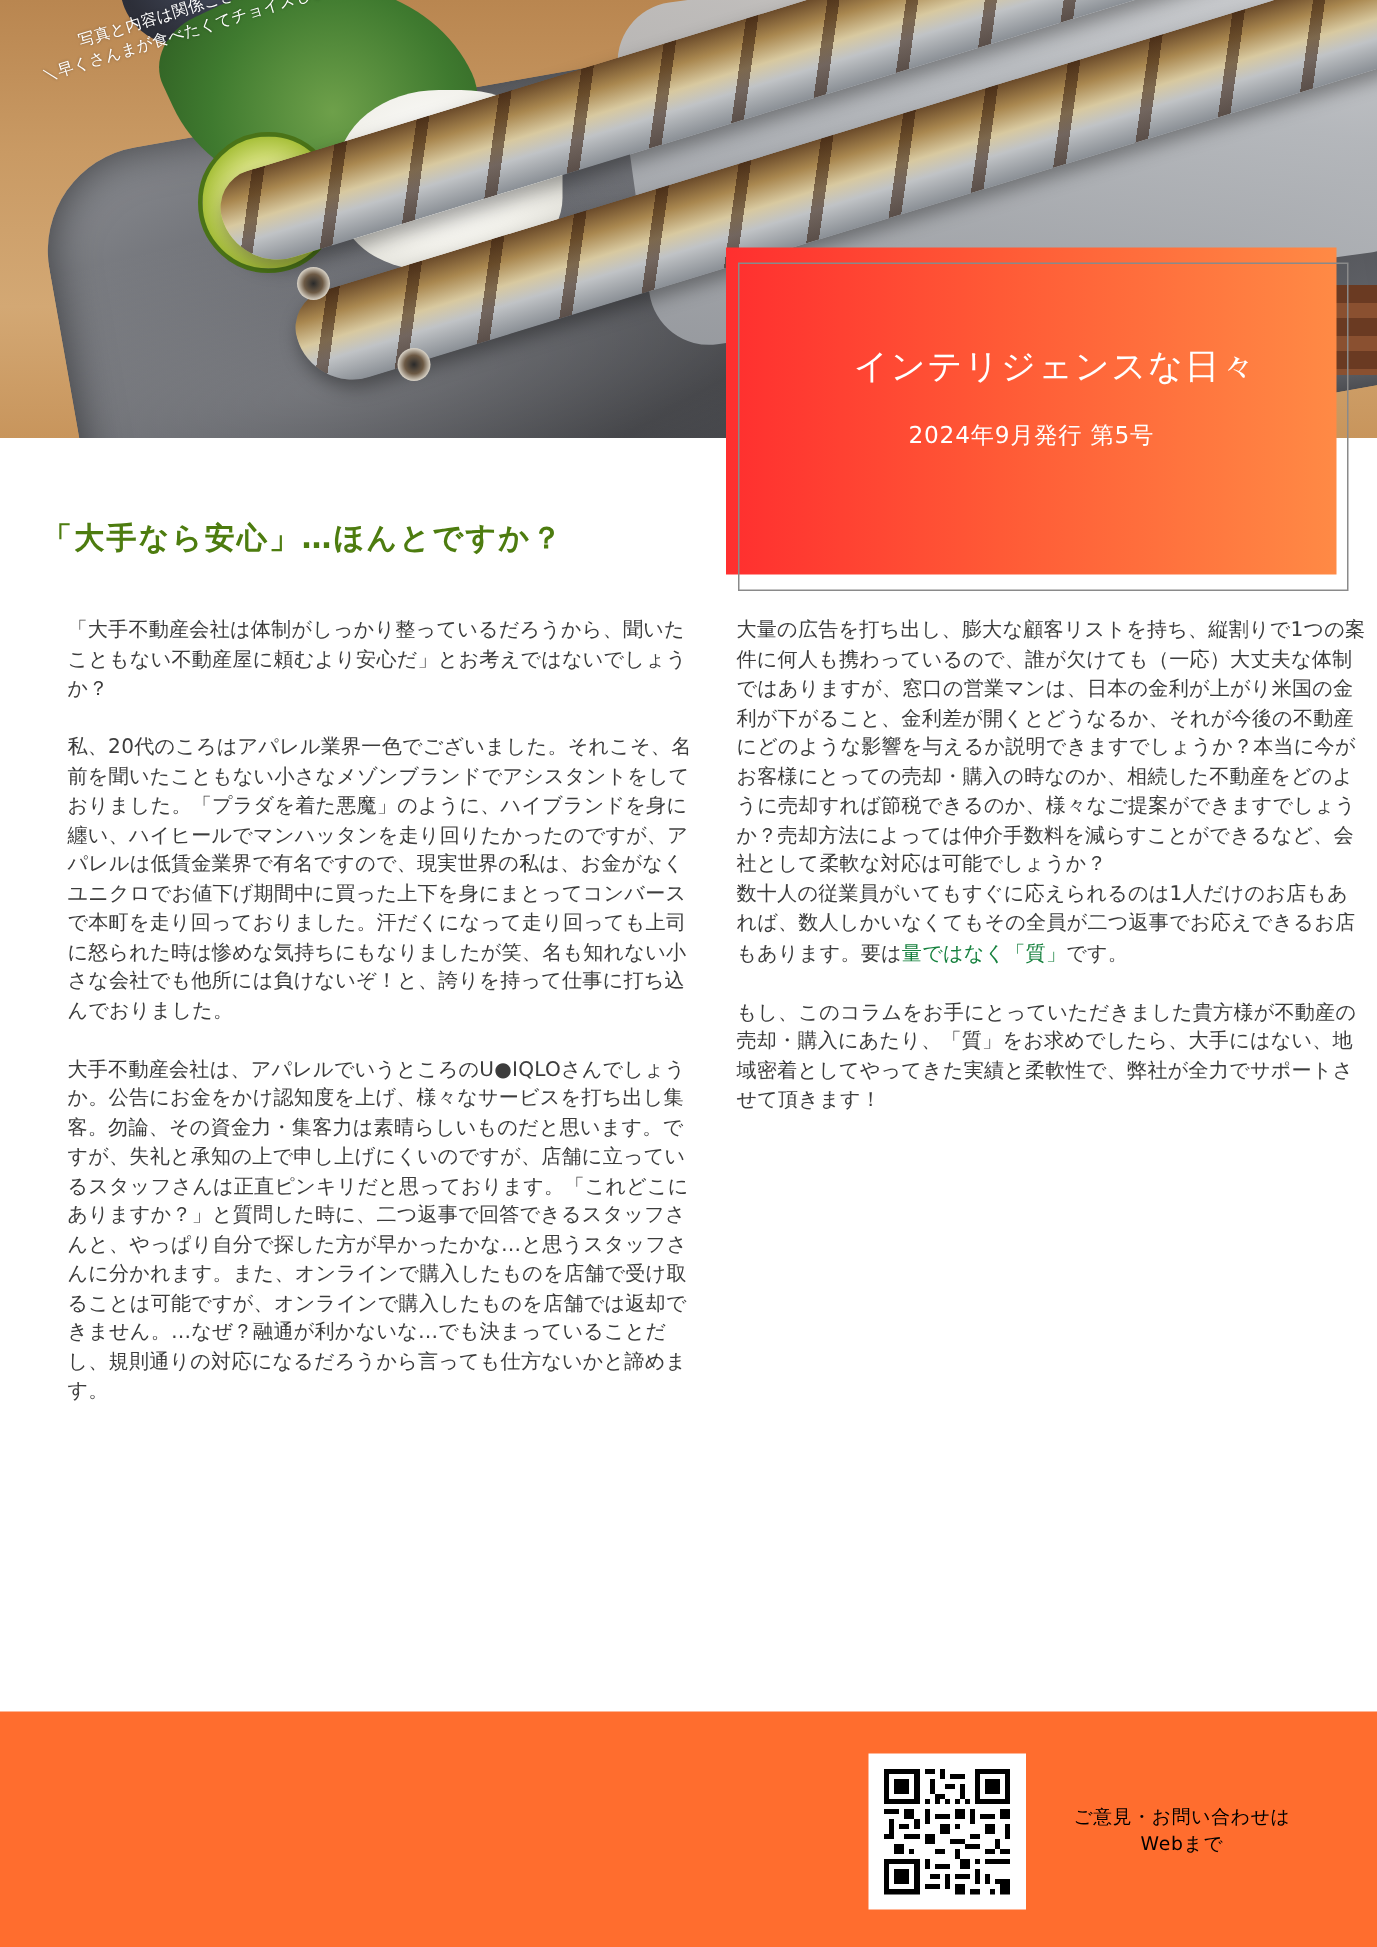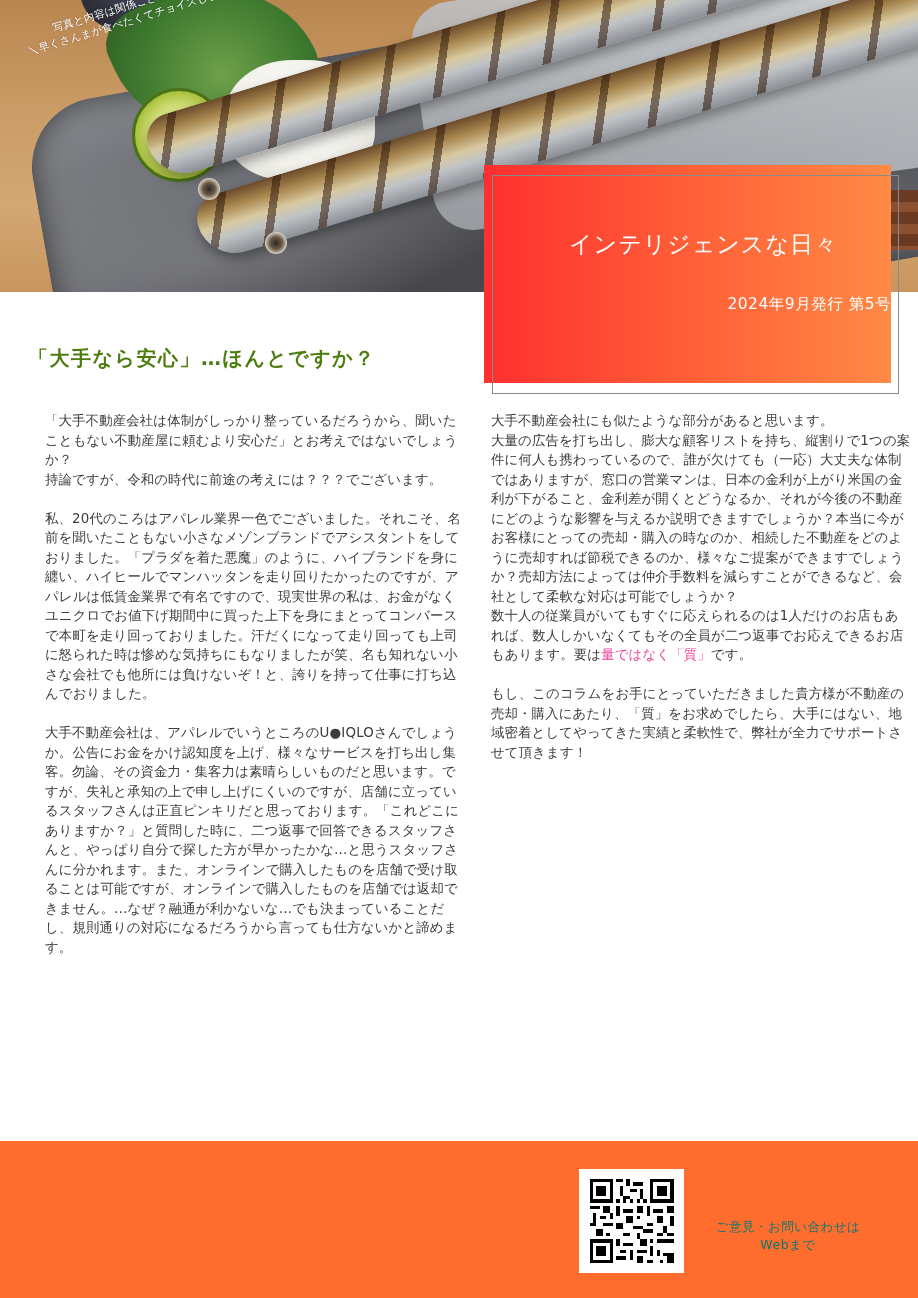--- a/index.html
+++ b/index.html
@@ -51,40 +51,40 @@
     .hero-note .l1 { display: block; padding-left: 30px; }
 
     
     .title-outline { position: absolute; left: 492px; top: 175px; width: 407px; height: 219px; border: 1px solid #8a8a8a; z-index: 3; pointer-events: none; }
     .title-box {
       position: absolute; left: 484px; top: 165px; width: 407px; height: 218px; z-index: 2;
       background: linear-gradient(90deg, #ff2f2f 0%, #ff5a36 45%, #ff8a45 100%);
       color: #ffffff; text-align: center;
     }
     .title-box .newsletter-name { position: absolute; left: 0; right: 0; top: 64px; font-size: 23px; font-weight: normal; letter-spacing: 1px; padding-left: 32px; }
-    .title-box .issue-info { position: absolute; left: 0; right: 0; top: 129px; font-size: 15.5px; letter-spacing: .5px; text-align: right; }
+    .title-box .issue-info { position: absolute; left: 0; right: 0; top: 115px; font-size: 15.5px; letter-spacing: .5px; }
 
     
     .headline { position: absolute; left: 28px; top: 345px; font-size: 20px; font-weight: bold; color: #4d7c0f; letter-spacing: 1.5px; }
 
     
     .col { position: absolute; font-size: 13.4px; line-height: 19.5px; color: #3c3c3c; letter-spacing: .15px; margin-left: 15px; }
     .col-left { left: 30px; top: 411px; width: 416px; }
     .col-right { left: 476px; top: 411px; width: 420px; }
     .col p { margin: 0; white-space: pre-line; }
     .col .gap { height: 19.5px; }
-    .col .highlight { color: #ec4899; font-family: Liberation Serif, serif; }
+    .col .highlight { color: #15803d; font-family: Liberation Serif, serif; }
 
     
     .footer { position: absolute; left: 0; top: 1141px; width: 918px; height: 157px; background: #ff6d2e; }
     .qr {
       position: absolute; left: 579px; top: 1169px; width: 105px; height: 104px; background: #ffffff; padding: 10px;
     }
     .qr svg { width: 85px; height: 84px; display: block; }
-    .contact { position: absolute; left: 693px; top: 1202px; width: 190px; text-align: center; color: #0f766e; font-size: 12.5px; line-height: 18px; letter-spacing: .5px; margin-top: 16px; }
+    .contact { position: absolute; left: 693px; top: 1202px; width: 190px; text-align: center; color: #000000; font-size: 12.5px; line-height: 18px; letter-spacing: .5px; }
   </style>
 </head>
 <body>
 
 <div class="hero" role="img" aria-label="grilled sanma (Pacific saury) with sudachi and grated daikon on a ceramic plate">
   <div class="bowl"></div>
   <div class="plate"></div>
   <div class="plate-right"></div>
   <div class="shiso"></div>
   <div class="sudachi"></div>
@@ -104,29 +104,27 @@
 <div class="title-box">
   <div class="newsletter-name">インテリジェンスな日々</div>
   <div class="issue-info">2024年9月発行 第5号</div>
 </div>
 <div class="title-outline"></div>
 
 <h1 class="headline">「大手なら安心」…ほんとですか？</h1>
 
 <div class="col col-left">
   <p>「大手不動産会社は体制がしっかり整っているだろうから、聞いたこともない不動産屋に頼むより安心だ」とお考えではないでしょうか？</p>
-  <p>持論ですが、令和の時代に前途の考えには？？？でございます。</p>
   <div class="gap"></div>
   <p>私、20代のころはアパレル業界一色でございました。それこそ、名前を聞いたこともない小さなメゾンブランドでアシスタントをしておりました。「プラダを着た悪魔」のように、ハイブランドを身に纏い、ハイヒールでマンハッタンを走り回りたかったのですが、アパレルは低賃金業界で有名ですので、現実世界の私は、お金がなくユニクロでお値下げ期間中に買った上下を身にまとってコンバースで本町を走り回っておりました。汗だくになって走り回っても上司に怒られた時は惨めな気持ちにもなりましたが笑、名も知れない小さな会社でも他所には負けないぞ！と、誇りを持って仕事に打ち込んでおりました。</p>
   <div class="gap"></div>
   <p>大手不動産会社は、アパレルでいうところのU●IQLOさんでしょうか。公告にお金をかけ認知度を上げ、様々なサービスを打ち出し集客。勿論、その資金力・集客力は素晴らしいものだと思います。ですが、失礼と承知の上で申し上げにくいのですが、店舗に立っているスタッフさんは正直ピンキリだと思っております。「これどこにありますか？」と質問した時に、二つ返事で回答できるスタッフさんと、やっぱり自分で探した方が早かったかな…と思うスタッフさんに分かれます。また、オンラインで購入したものを店舗で受け取ることは可能ですが、オンラインで購入したものを店舗では返却できません。…なぜ？融通が利かないな…でも決まっていることだし、規則通りの対応になるだろうから言っても仕方ないかと諦めます。</p>
 </div>
 
 <div class="col col-right">
-  <p>大手不動産会社にも似たような部分があると思います。</p>
   <p>大量の広告を打ち出し、膨大な顧客リストを持ち、縦割りで1つの案件に何人も携わっているので、誰が欠けても（一応）大丈夫な体制ではありますが、窓口の営業マンは、日本の金利が上がり米国の金利が下がること、金利差が開くとどうなるか、それが今後の不動産にどのような影響を与えるか説明できますでしょうか？本当に今がお客様にとっての売却・購入の時なのか、相続した不動産をどのように売却すれば節税できるのか、様々なご提案ができますでしょうか？売却方法によっては仲介手数料を減らすことができるなど、会社として柔軟な対応は可能でしょうか？</p>
   <p><span>数十人の従業員がいてもすぐに応えられるのは1人だけのお店もあれば、数人しかいなくてもその全員が二つ返事でお応えできるお店もあります。要は</span><span class="highlight">量ではなく「質」</span><span>です。</span></p>
   <div class="gap"></div>
   <p>もし、このコラムをお手にとっていただきました貴方様が不動産の売却・購入にあたり、「質」をお求めでしたら、大手にはない、地域密着としてやってきた実績と柔軟性で、弊社が全力でサポートさせて頂きます！</p>
 </div>
 
 <div class="footer"></div>
 <div class="qr" aria-label="QR code">
   <svg viewBox="0 0 25 25" shape-rendering="crispEdges">
     <rect width="25" height="25" fill="#fff"></rect>

